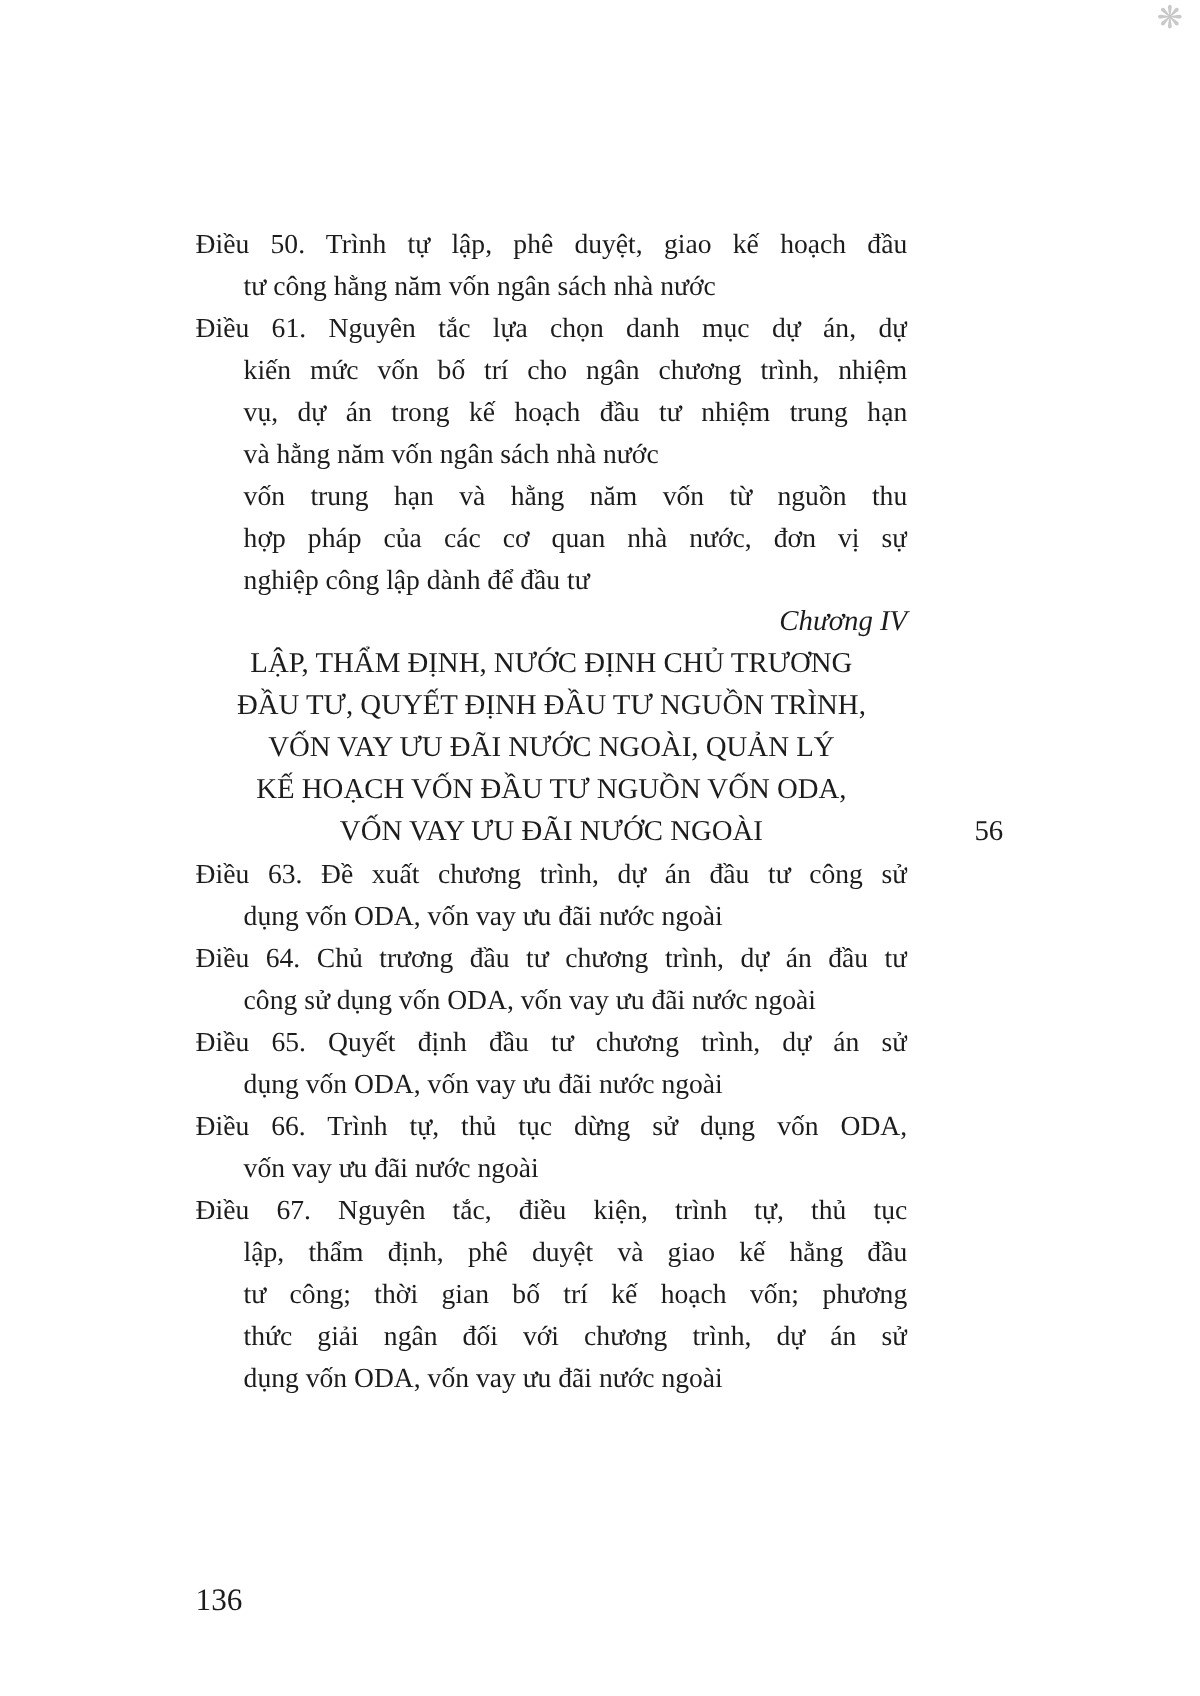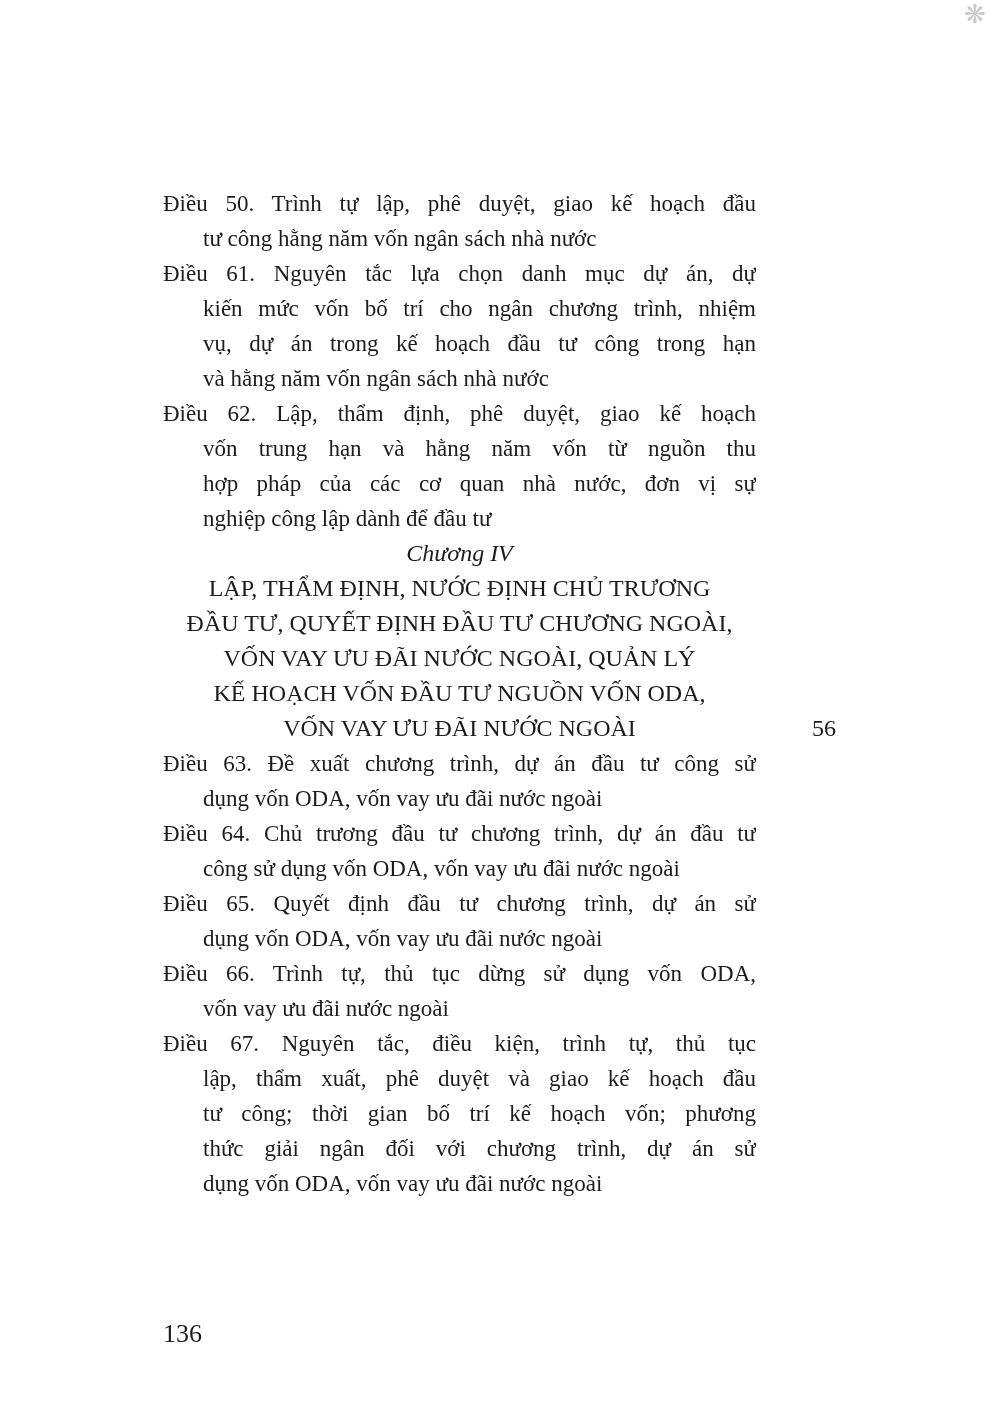--- a/index.html
+++ b/index.html
@@ -51,20 +51,21 @@
   }
   .chapter {
     position: relative;
     margin-right: 80px;
     text-align: center;
   }
   .ch-label {
     height: 35px;
     font-style: italic;
     font-size: 24px;
+    text-align: right;
   }
   .ch-line {
     height: 35px;
     font-size: 24px;
     position: relative;
   }
   .folio {
     position: absolute;
     left: 163px;
     top: 1316px;
@@ -85,41 +86,40 @@
       <div class="line">Điều 50. Trình tự lập, phê duyệt, giao kế hoạch đầu</div>
       <div class="line cont endline">
         <span>tư công hằng năm vốn ngân sách nhà nước</span>
         
       </div>
     </div>
 
     <div class="entry">
       <div class="line">Điều 61. Nguyên tắc lựa chọn danh mục dự án, dự</div>
       <div class="line cont">kiến mức vốn bố trí cho ngân chương trình, nhiệm</div>
-      <div class="line cont">vụ, dự án trong kế hoạch đầu tư công trong hạn</div>
+      <div class="line cont">vụ, dự án trong kế hoạch đầu tư nhiệm trung hạn</div>
       <div class="line cont endline">
         <span>và hằng năm vốn ngân sách nhà nước</span>
         
       </div>
     </div>
 
     <div class="entry">
-      <div class="line">Điều 62. Lập, thẩm định, phê duyệt, giao kế hoạch</div>
       <div class="line cont">vốn trung hạn và hằng năm vốn từ nguồn thu</div>
       <div class="line cont">hợp pháp của các cơ quan nhà nước, đơn vị sự</div>
       <div class="line cont endline">
         <span>nghiệp công lập dành để đầu tư</span>
         
       </div>
     </div>
 
     <div class="chapter">
       <div class="ch-label">Chương IV</div>
       <div class="ch-line">LẬP, THẨM ĐỊNH, NƯỚC ĐỊNH CHỦ TRƯƠNG</div>
-      <div class="ch-line">ĐẦU TƯ, QUYẾT ĐỊNH ĐẦU TƯ CHƯƠNG NGOÀI,</div>
+      <div class="ch-line">ĐẦU TƯ, QUYẾT ĐỊNH ĐẦU TƯ NGUỒN TRÌNH,</div>
       <div class="ch-line">VỐN VAY ƯU ĐÃI NƯỚC NGOÀI, QUẢN LÝ</div>
       <div class="ch-line">KẾ HOẠCH VỐN ĐẦU TƯ NGUỒN VỐN ODA,</div>
       <div class="ch-line">
         <span>VỐN VAY ƯU ĐÃI NƯỚC NGOÀI</span>
         <span class="pagenum">56</span>
       </div>
     </div>
 
     <div class="entry">
       <div class="line">Điều 63. Đề xuất chương trình, dự án đầu tư công sử</div>
@@ -148,21 +148,21 @@
     <div class="entry">
       <div class="line">Điều 66. Trình tự, thủ tục dừng sử dụng vốn ODA,</div>
       <div class="line cont endline">
         <span>vốn vay ưu đãi nước ngoài</span>
         
       </div>
     </div>
 
     <div class="entry">
       <div class="line">Điều 67. Nguyên tắc, điều kiện, trình tự, thủ tục</div>
-      <div class="line cont">lập, thẩm xuất, phê duyệt và giao kế hoạch đầu</div>
+      <div class="line cont">lập, thẩm định, phê duyệt và giao kế hằng đầu</div>
       <div class="line cont">tư công; thời gian bố trí kế hoạch vốn; phương</div>
       <div class="line cont">thức giải ngân đối với chương trình, dự án sử</div>
       <div class="line cont endline">
         <span>dụng vốn ODA, vốn vay ưu đãi nước ngoài</span>
         
       </div>
     </div>
 
   </div>
 

